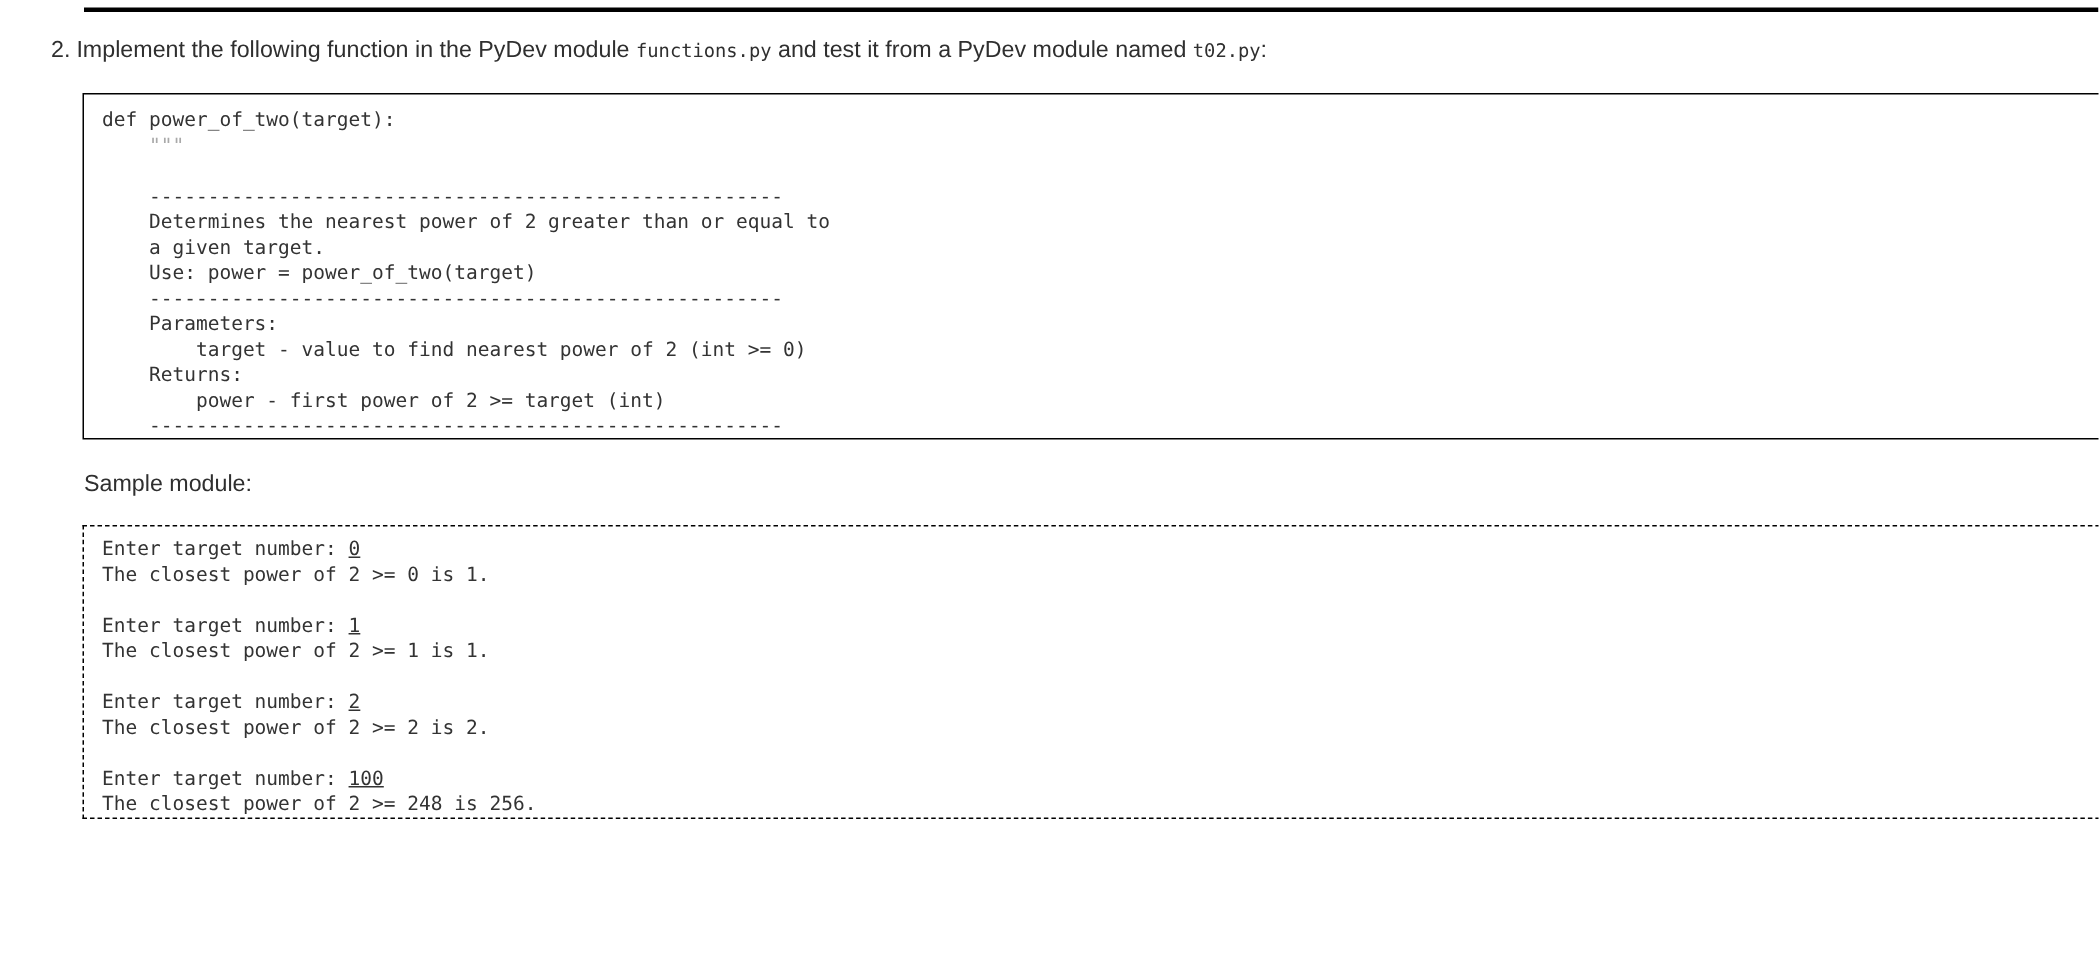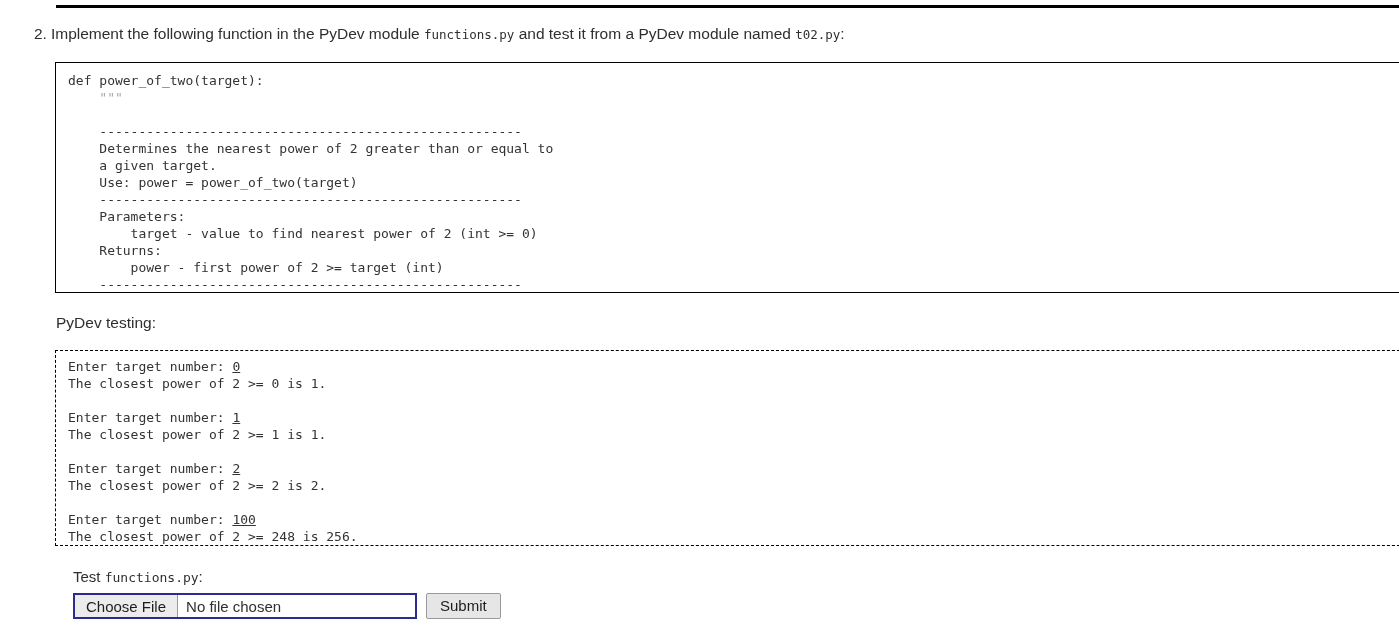--- a/index.html
+++ b/index.html
@@ -194,40 +194,30 @@
     Use: power = power_of_two(target)
     ------------------------------------------------------
     Parameters:
         target - value to find nearest power of 2 (int &gt;= 0)
     Returns:
         power - first power of 2 &gt;= target (int)
     ------------------------------------------------------
 </pre>
   </div>
 
-  <div class="sample-label">PyDev testing:</div>
+  <div class="sample-label">Sample module:</div>
 
   <div class="sample-box">
     <pre id="sample-transcript">Enter target number: <span class="userin">0</span>
 The closest power of 2 &gt;= 0 is 1.
 
 Enter target number: <span class="userin">1</span>
 The closest power of 2 &gt;= 1 is 1.
 
 Enter target number: <span class="userin">2</span>
 The closest power of 2 &gt;= 2 is 2.
 
 Enter target number: <span class="userin">100</span>
 The closest power of 2 &gt;= 248 is 256.</pre>
   </div>
 
-  <div class="form-area">
-    <div class="form-label"><span>Test </span><span class="mono-inline">functions.py</span><span>:</span></div>
-    <div class="form-row">
-      <div class="file-input">
-        <div class="file-button">Choose File</div>
-        <div class="file-name">No file chosen</div>
-      </div>
-      <button class="submit-button">Submit</button>
-    </div>
-  </div>
 
 </div>
 
 </body></html>

